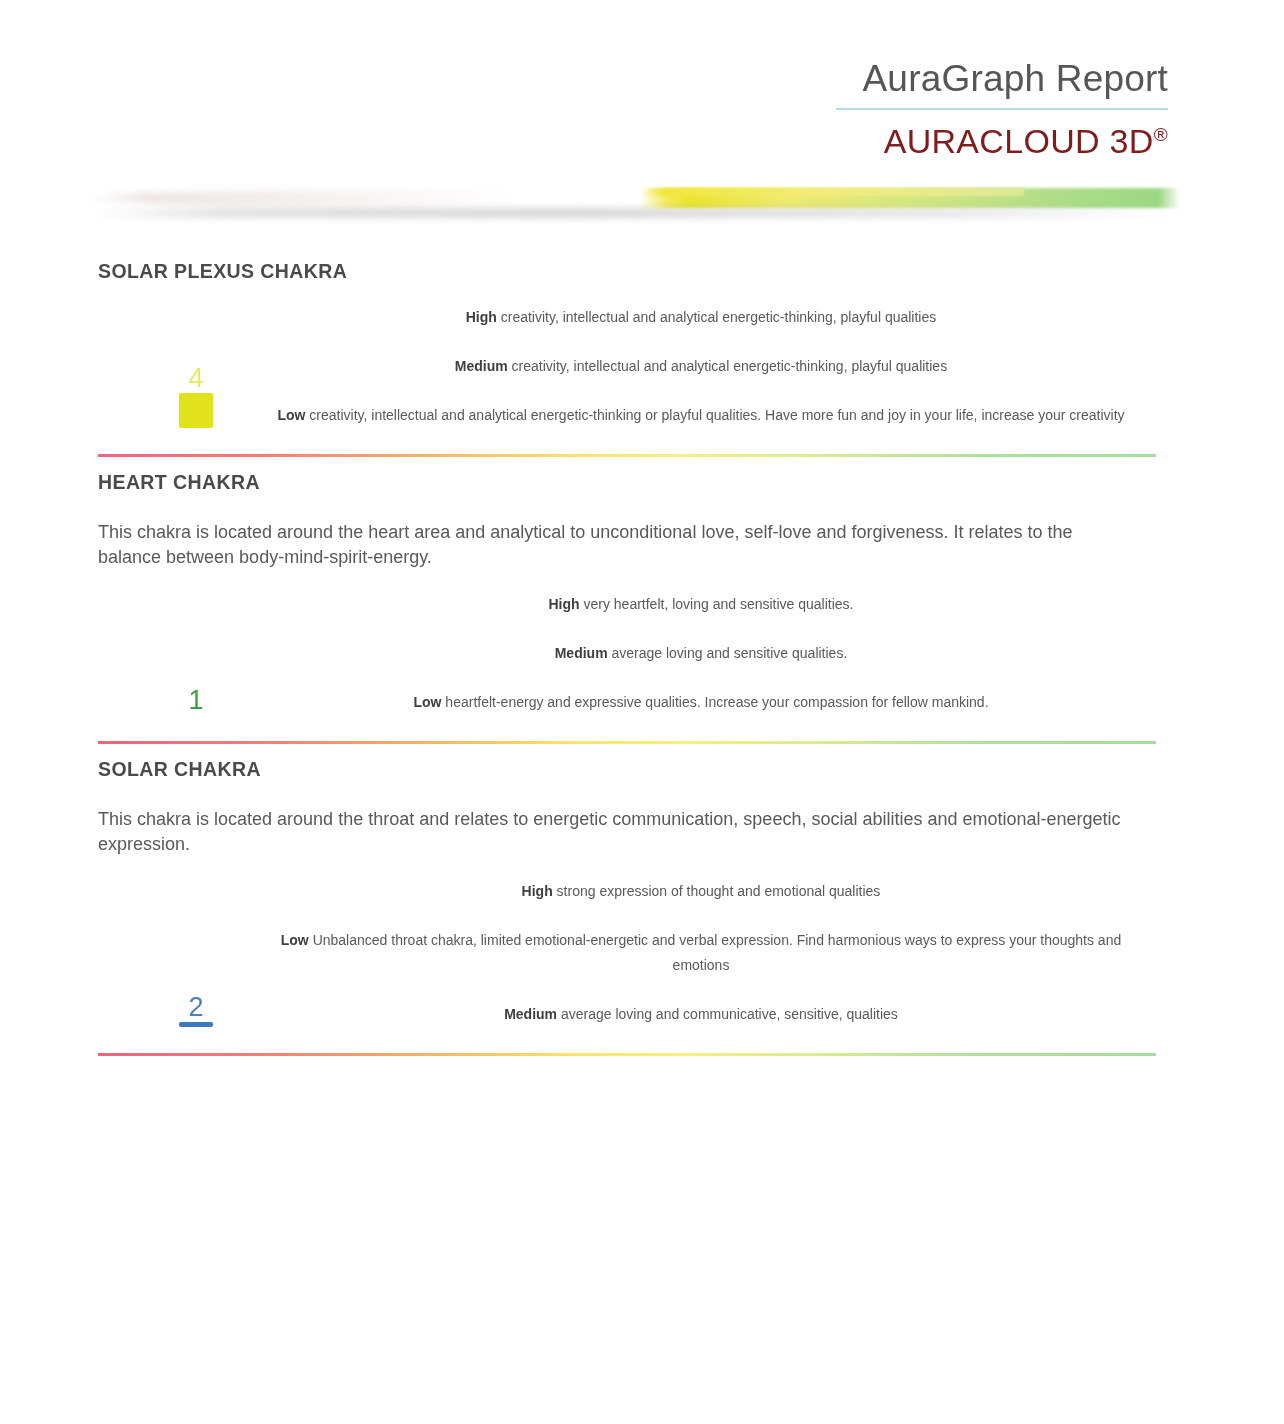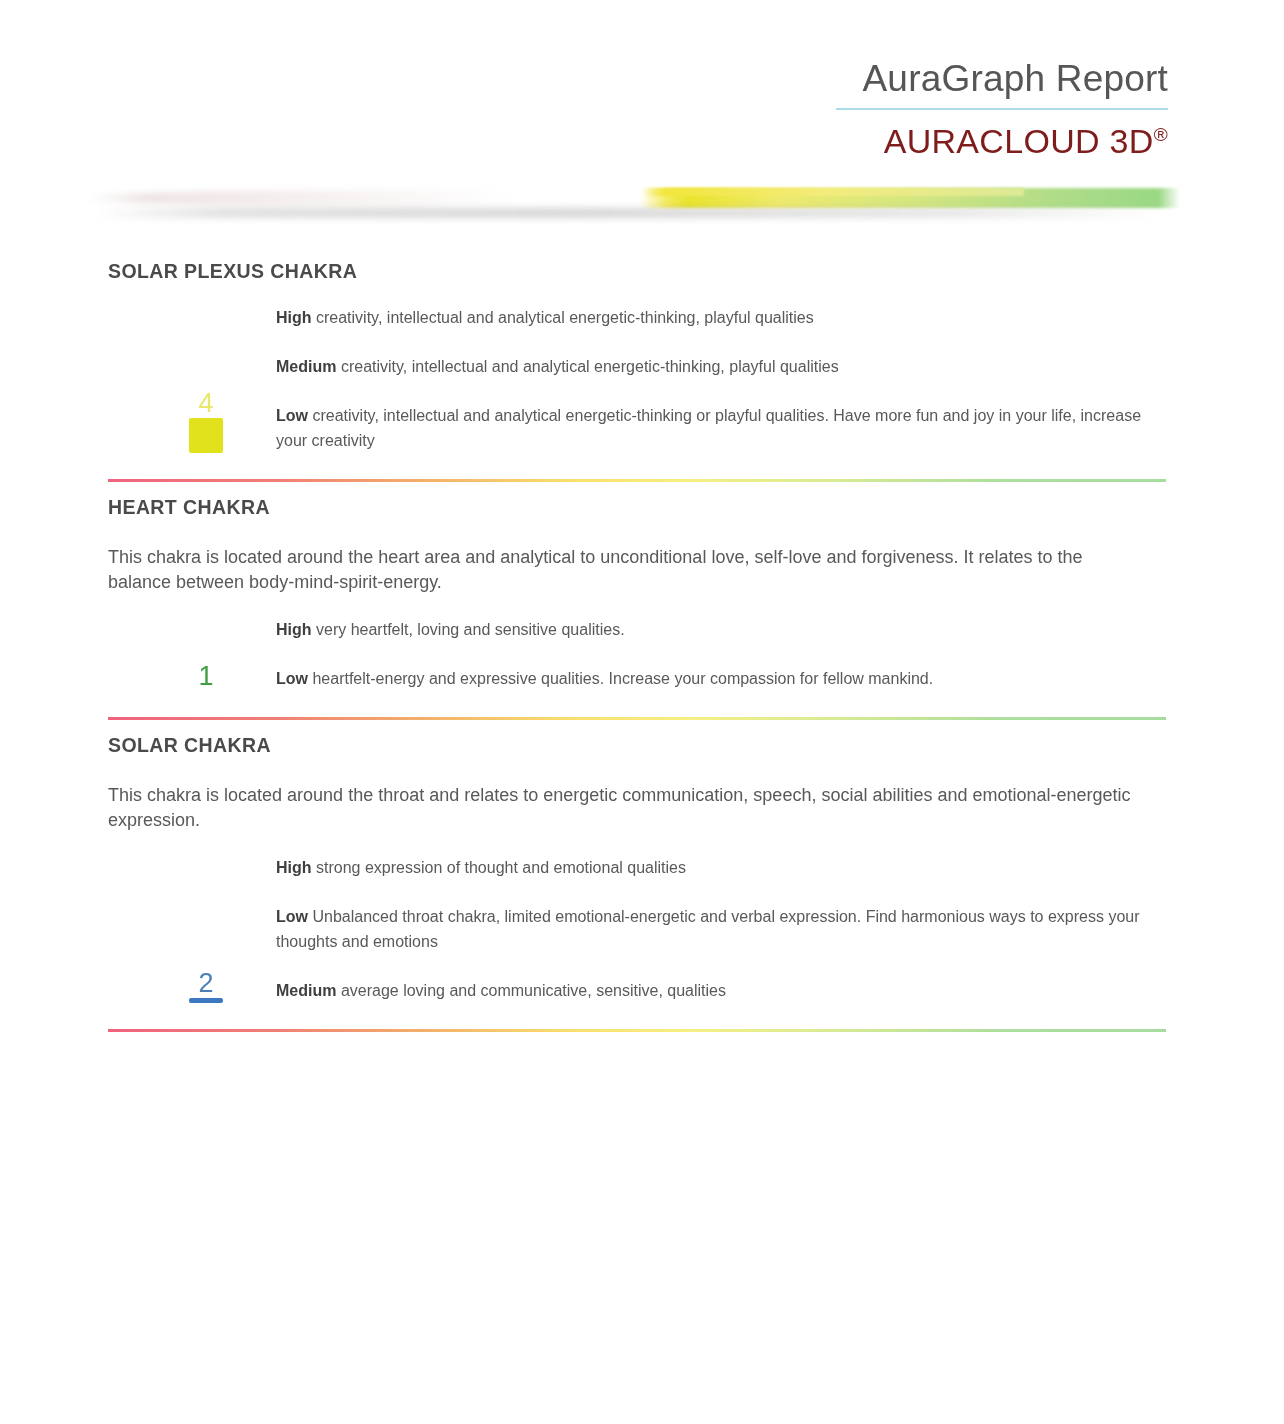--- a/index.html
+++ b/index.html
@@ -122,21 +122,21 @@
         rgba(150,150,150,0.30) 12%,
         rgba(140,140,140,0.36) 45%,
         rgba(160,160,160,0.26) 80%,
         rgba(255,255,255,0) 100%);
     filter: blur(3.5px);
   }
 
   
   .content {
     position: absolute;
-    left: 108px;
+    left: 98px;
     top: 246px;
     width: 1060px;
   }
   .chakra-section { position: relative; }
 
   .section-title {
     font-size: 19.5px;
     font-weight: bold;
     color: #4a4a4a;
     letter-spacing: 0.4px;
@@ -150,25 +150,26 @@
     margin: 26px 0 0 0;
     max-width: 1030px;
   }
 
   .qualities {
     margin-top: 22px;
     padding-left: 168px;
     position: relative;
   }
   .quality-row {
-    font-size: 16px;
+    font-size: 14px;
     line-height: 25px;
     color: #595959;
     margin-bottom: 24px;
     max-width: 870px;
+    text-align: center;
   }
   .quality-row:last-child { margin-bottom: 0; }
   .quality-row .lvl {
     font-weight: bold;
     color: #3f3f3f;
   }
 
   
   .gauge {
     position: absolute;
@@ -251,20 +252,23 @@
     <p class="section-desc">This chakra is located around the heart area and analytical to unconditional love, self-love and forgiveness. It relates to the balance between body-mind-spirit-energy.</p>
     <div class="qualities">
       <div class="gauge">
         <div class="gauge-value" style="color: rgb(63, 158, 67);">1</div>
 
       </div>
       <div class="quality-row">
         <span class="lvl">High</span><span> very heartfelt, loving and sensitive qualities.</span>
       </div>
       <div class="quality-row">
+        <span class="lvl">Medium</span><span> average loving and sensitive qualities.</span>
+      </div>
+      <div class="quality-row">
         <span class="lvl">Low</span><span> heartfelt-energy and expressive qualities. Increase your compassion for fellow mankind.</span>
       </div>
     </div>
     <div class="divider"></div>
   </div>
 
   <div class="chakra-section">
     <h2 class="section-title">SOLAR CHAKRA</h2>
     <p class="section-desc">This chakra is located around the throat and relates to energetic communication, speech, social abilities and emotional-energetic expression.</p>
     <div class="qualities">

